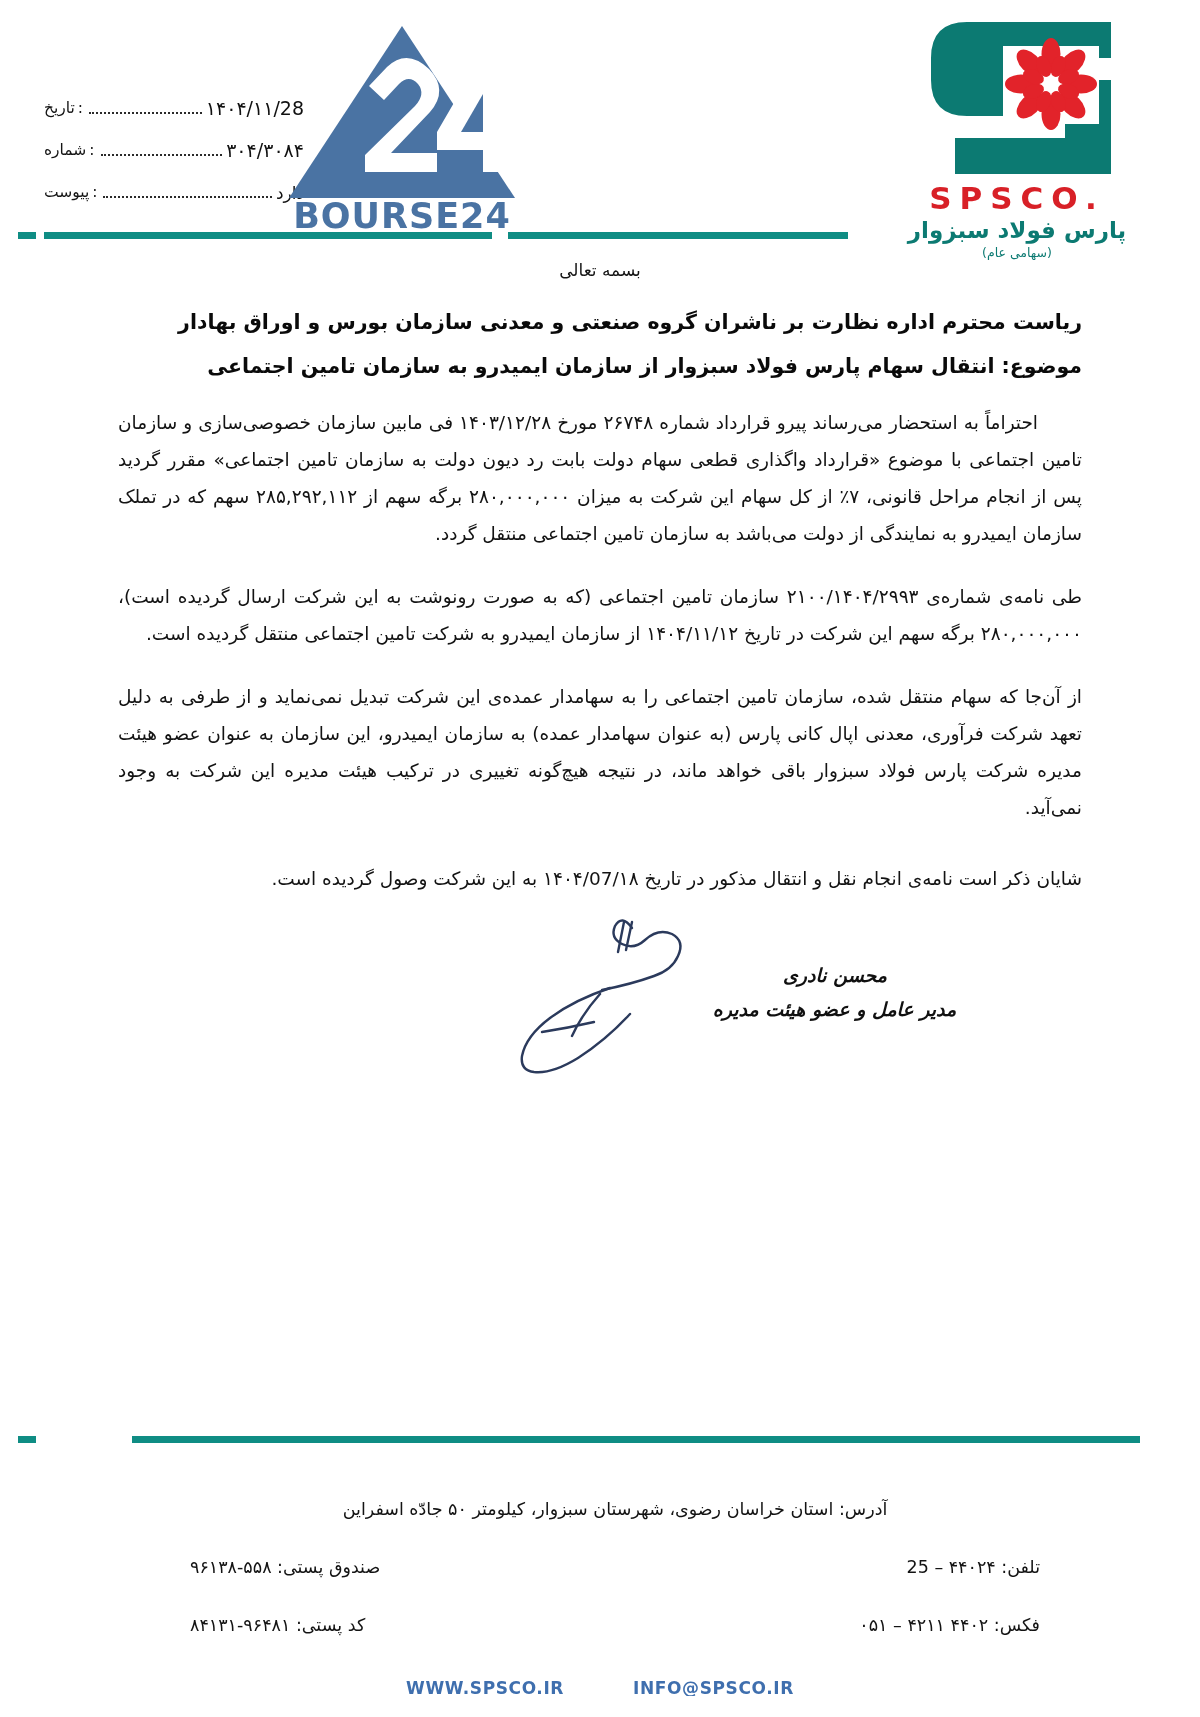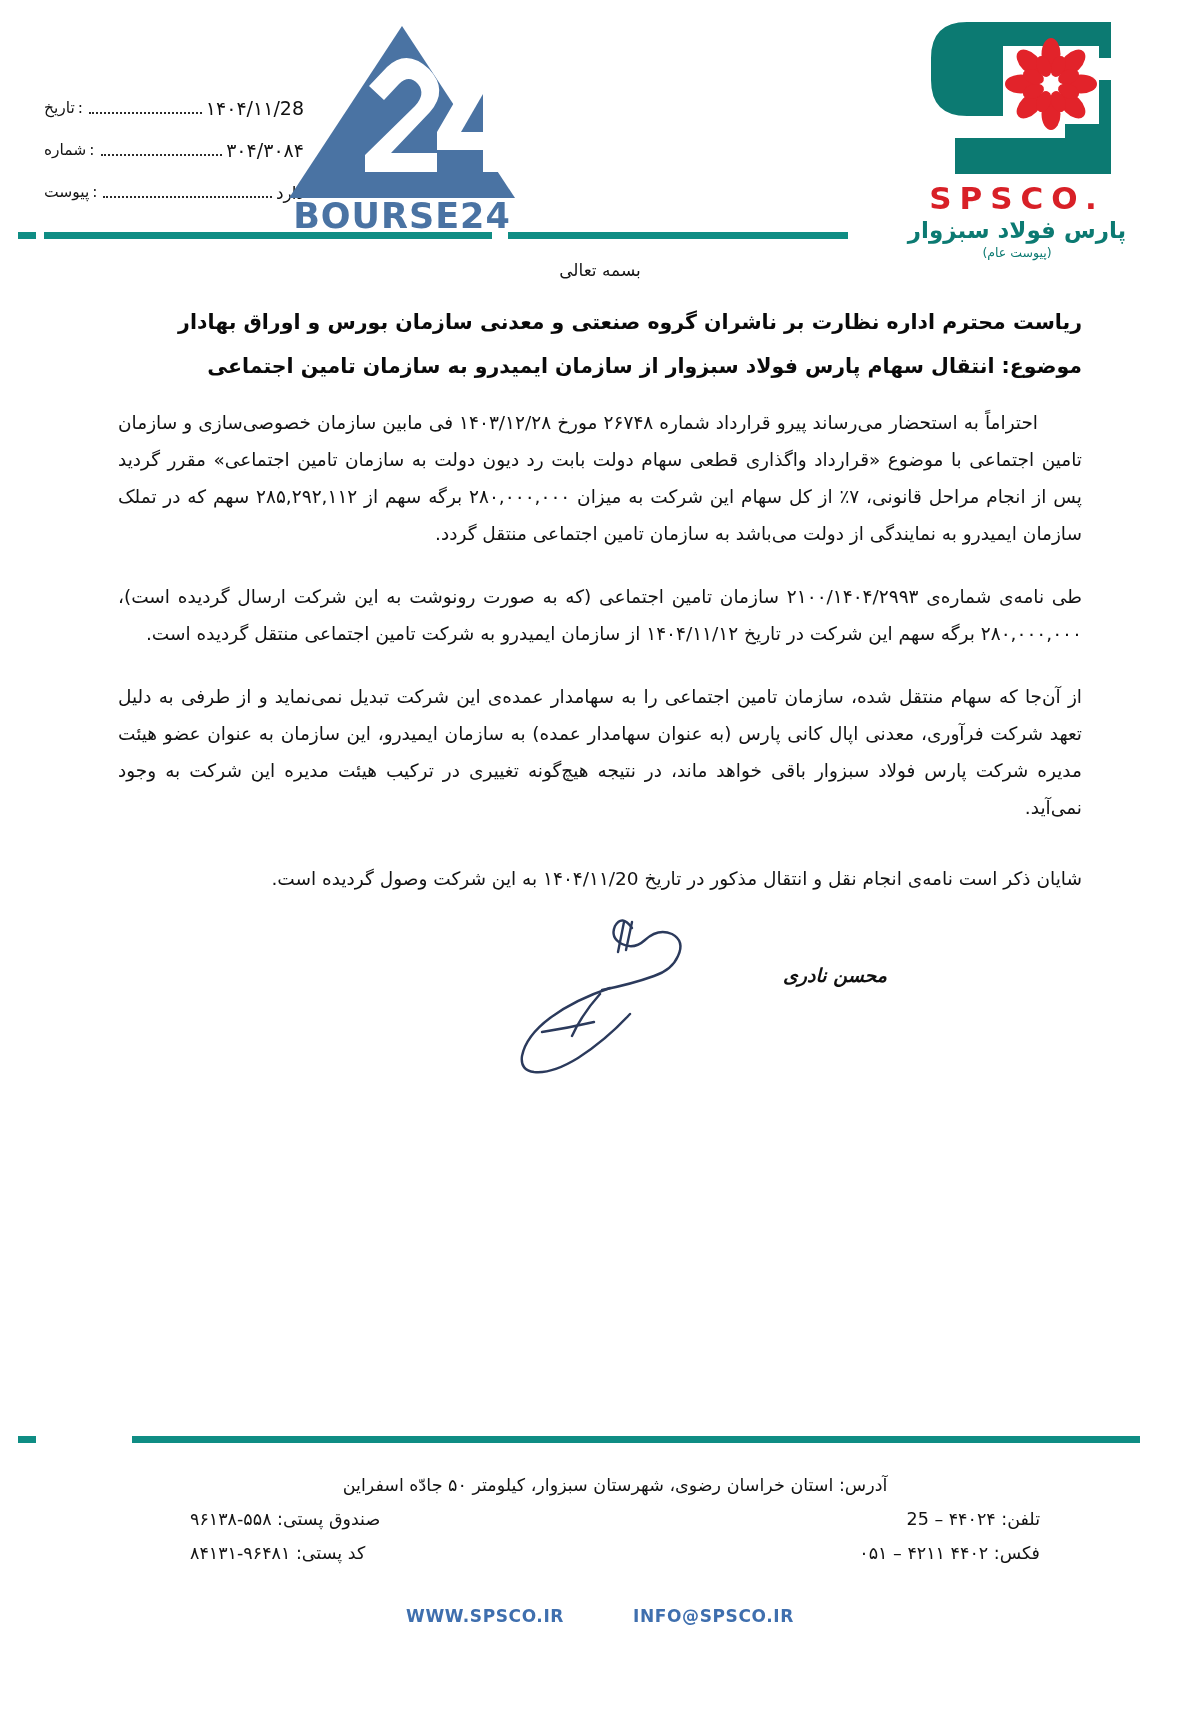--- a/index.html
+++ b/index.html
@@ -240,21 +240,21 @@
     color: #131313;
   }
   .f-line {
     display: flex;
     flex-direction: row;
     justify-content: space-between;
     font-size: 17.5px;
     line-height: 1.95;
   }
   .f-line.single { justify-content: center; }
-  .f-cell { white-space: nowrap; }
+  .f-cell { white-space: nowrap; margin-top: 24px; }
 
   .footer-web {
     direction: ltr;
     text-align: center;
     margin-top: 36px;
     font-family: "DejaVu Sans", sans-serif;
     font-size: 17px;
     font-weight: bold;
     color: #3f6fae;
     letter-spacing: 0.6px;
@@ -325,21 +325,21 @@
             <ellipse cx="0" cy="-19" rx="7" ry="11" transform="rotate(202.5)"></ellipse>
             <ellipse cx="0" cy="-19" rx="7" ry="11" transform="rotate(247.5)"></ellipse>
             <ellipse cx="0" cy="-19" rx="7" ry="11" transform="rotate(292.5)"></ellipse>
             <ellipse cx="0" cy="-19" rx="7" ry="11" transform="rotate(337.5)"></ellipse>
           </g>
           <circle cx="0" cy="0" r="6" fill="#ffffff"></circle>
         </g>
       </svg>
       <div class="spsco-word">SPSCO.</div>
       <div class="spsco-fa">پارس فولاد سبزوار</div>
-      <div class="spsco-sub">(پیوست عام)</div>
+      <div class="spsco-sub">(سهامی عام)</div>
     </div>
 
     <div class="rule-wrap">
       <div class="rule-seg rule-left"></div>
       <div class="rule-seg rule-main"></div>
       <div class="rule-seg rule-right"></div>
     </div>
   </div>
 
   <div class="body-area">
@@ -351,36 +351,37 @@
 
     <div class="subject">موضوع: انتقال سهام پارس فولاد سبزوار از سازمان ایمیدرو به سازمان تامین اجتماعی</div>
 
 
     <p class="para indented">احتراماً به استحضار می‌رساند پیرو قرارداد شماره ۲۶۷۴۸ مورخ ۱۴۰۳/۱۲/۲۸ فی مابین سازمان خصوصی‌سازی و سازمان تامین اجتماعی با موضوع «قرارداد واگذاری قطعی سهام دولت بابت رد دیون دولت به سازمان تامین اجتماعی» مقرر گردید پس از انجام مراحل قانونی، ۷٪ از کل سهام این شرکت به میزان ۲۸۰,۰۰۰,۰۰۰ برگه سهم از ۲۸۵,۲۹۲,۱۱۲ سهم که در تملک سازمان ایمیدرو به نمایندگی از دولت می‌باشد به سازمان تامین اجتماعی منتقل گردد.</p>
 
     <p class="para">طی نامه‌ی شماره‌ی ۲۱۰۰/۱۴۰۴/۲۹۹۳ سازمان تامین اجتماعی (که به صورت رونوشت به این شرکت ارسال گردیده است)، ۲۸۰,۰۰۰,۰۰۰ برگه سهم این شرکت در تاریخ ۱۴۰۴/۱۱/۱۲ از سازمان ایمیدرو به شرکت تامین اجتماعی منتقل گردیده است.</p>
 
     <p class="para">از آن‌جا که سهام منتقل شده، سازمان تامین اجتماعی را به سهامدار عمده‌ی این شرکت تبدیل نمی‌نماید و از طرفی به دلیل تعهد شرکت فرآوری، معدنی اپال کانی پارس (به عنوان سهامدار عمده) به سازمان ایمیدرو، این سازمان به عنوان عضو هیئت مدیره شرکت پارس فولاد سبزوار باقی خواهد ماند، در نتیجه هیچ‌گونه تغییری در ترکیب هیئت مدیره این شرکت به وجود نمی‌آید.</p>
 
-    <p class="para closing">شایان ذکر است نامه‌ی انجام نقل و انتقال مذکور در تاریخ ۱۴۰۴/۱۱/20 به این شرکت وصول گردیده است.</p>
+    <p class="para closing">شایان ذکر است نامه‌ی انجام نقل و انتقال مذکور در تاریخ ۱۴۰۴/07/۱۸ به این شرکت وصول گردیده است.</p>
 
     <div class="signature-zone">
       <svg class="sig-scribble" viewBox="0 0 290 170">
         <g fill="none" stroke="#2b3a5c" stroke-width="2.4" stroke-linecap="round">
           <path d="M150 18 Q140 4 133 16 Q128 28 140 34 Q152 40 163 30 Q176 18 190 24
                    Q203 31 196 46 Q190 60 172 66 Q150 74 120 80"></path>
           <path d="M142 12 L136 42"></path>
           <path d="M150 12 L144 40"></path>
           <path d="M128 78 Q92 90 68 108 Q44 126 40 146 Q38 160 52 162 Q70 164 96 148
                    Q124 130 148 104"></path>
           <path d="M118 84 Q100 104 90 126"></path>
           <path d="M60 122 Q86 118 112 112"></path>
         </g>
       </svg>
       <div class="sig-name">محسن نادری</div>
+      <div class="sig-title">مدیر عامل و عضو هیئت مدیره</div>
     </div>
   </div>
 
   <div class="footer">
     <div class="footer-rules">
       <div class="f-rule f-left"></div>
       <div class="f-rule f-main"></div>
     </div>
 
     <div class="footer-contacts">

